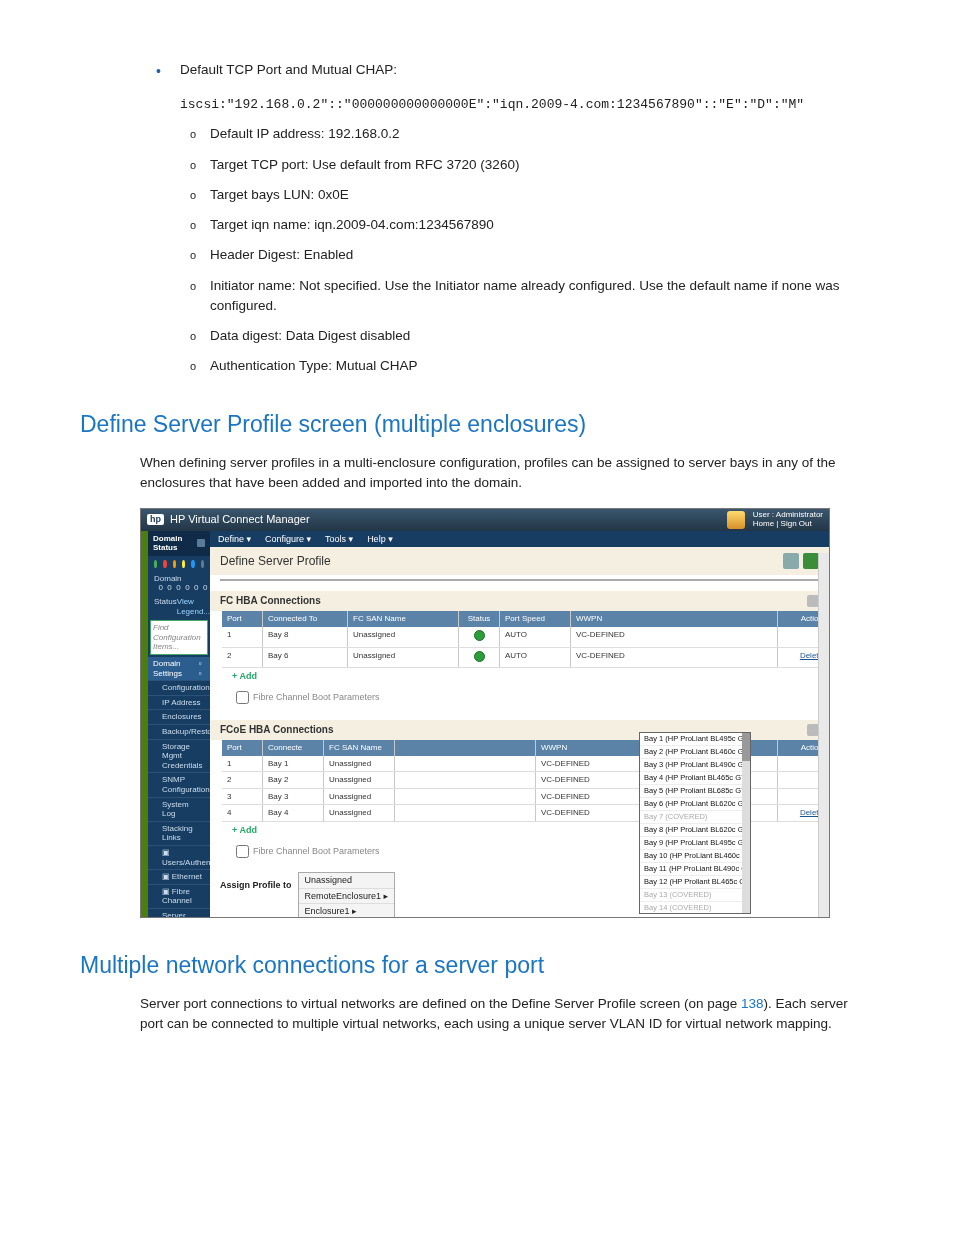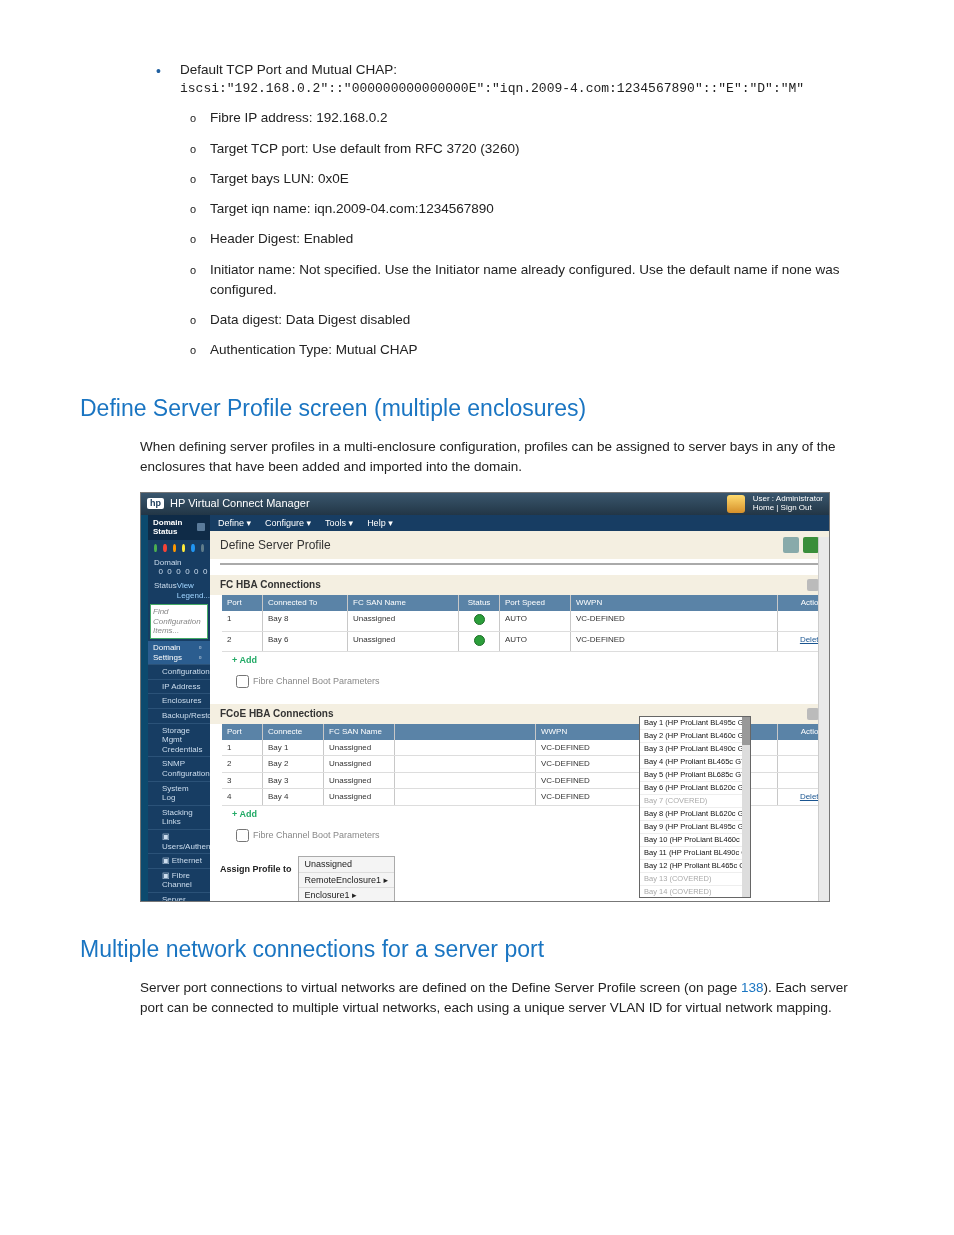--- a/index.html
+++ b/index.html
@@ -6,21 +6,21 @@
     font-family: Arial, Helvetica, sans-serif;
     font-size: 13.5px;
     line-height: 1.5;
     color: #222;
     max-width: 954px;
     margin: 0 auto;
     padding: 60px 80px 40px 80px;
     background: #fff;
   }
   .bullet-section { margin-left: 60px; }
-  .bullet-main { position: relative; padding-left: 40px; margin-bottom: 0; }
+  .bullet-main { position: relative; padding-left: 40px; margin-bottom: 16px; }
   .bullet-main::before {
     content: "•"; position: absolute; left: 16px; color: #2060a0; font-size: 14px; top:1px;
   }
   .code { font-family: "Courier New", monospace; font-size: 13px; margin-left: 40px; line-height:1.4; margin-bottom:8px;}
   .sub-list { margin-left: 40px; }
   .sub-item { position: relative; padding-left: 30px; margin: 10px 0; }
   .sub-item::before { content:"o"; position:absolute; left:10px; font-size:11px; top:2px;}
   h2.section-head { color:#1a75c2; font-weight:normal; font-size:23px; margin:30px 0 12px 0; }
   p.body { margin: 6px 0 14px 60px; }
   .link { color:#1a75c2; }
@@ -28,21 +28,21 @@
   
   .shot {
     margin: 10px 60px 20px 60px;
     border: 1px solid #777;
     font-size: 9px;
     line-height: 1.2;
     width: 688px;
     height: 408px;
     position: relative;
     overflow: hidden;
-    background:#0c4a6e;
+    background:#4d7c0f;
   }
   .shot-top {
     background: linear-gradient(#3a566d,#223646);
     color:#fff; height:22px; display:flex; align-items:center; padding:0 6px;
     font-size:11px;
   }
   .shot-top .hp-logo {background:#fff;color:#1a3a5a;border-radius:2px;padding:0 3px;font-weight:bold;font-size:9px;margin-right:6px;}
   .shot-top .spacer{flex:1;}
   .shot-top .toy{width:18px;height:18px;background:linear-gradient(#ffdb6e,#d6902a);border-radius:3px;margin-right:8px;}
   .shot-top .userblock{font-size:8px;line-height:1.1;text-align:left;}
@@ -92,21 +92,21 @@
   .assign-drop .ad-row{padding:2px 6px;border-bottom:1px solid #ddd;background:#f4f4f4;}
   .main-scroll{position:absolute;right:0;top:22px;bottom:0;width:10px;background:#e9e9e9;border-left:1px solid #ccc;}
 </style>
 </head>
 <body>
 
 <div class="bullet-section">
   <div class="bullet-main">Default TCP Port and Mutual CHAP:</div>
   <div class="code">iscsi:"192.168.0.2"::"000000000000000E":"iqn.2009-4.com:1234567890"::"E":"D":"M"</div>
   <div class="sub-list" id="sublist">
-      <div class="sub-item">Fibre IP address: 192.168.0.2</div>
+      <div class="sub-item">Default IP address: 192.168.0.2</div>
       <div class="sub-item">Target TCP port: Use default from RFC 3720 (3260)</div>
       <div class="sub-item">Target bays LUN: 0x0E</div>
       <div class="sub-item">Target iqn name: iqn.2009-04.com:1234567890</div>
       <div class="sub-item">Header Digest: Enabled</div>
       <div class="sub-item">Initiator name: Not specified. Use the Initiator name already configured. Use the default name if none was configured.</div>
       <div class="sub-item">Data digest: Data Digest disabled</div>
       <div class="sub-item">Authentication Type: Mutual CHAP</div>
     </div>
 </div>
 

